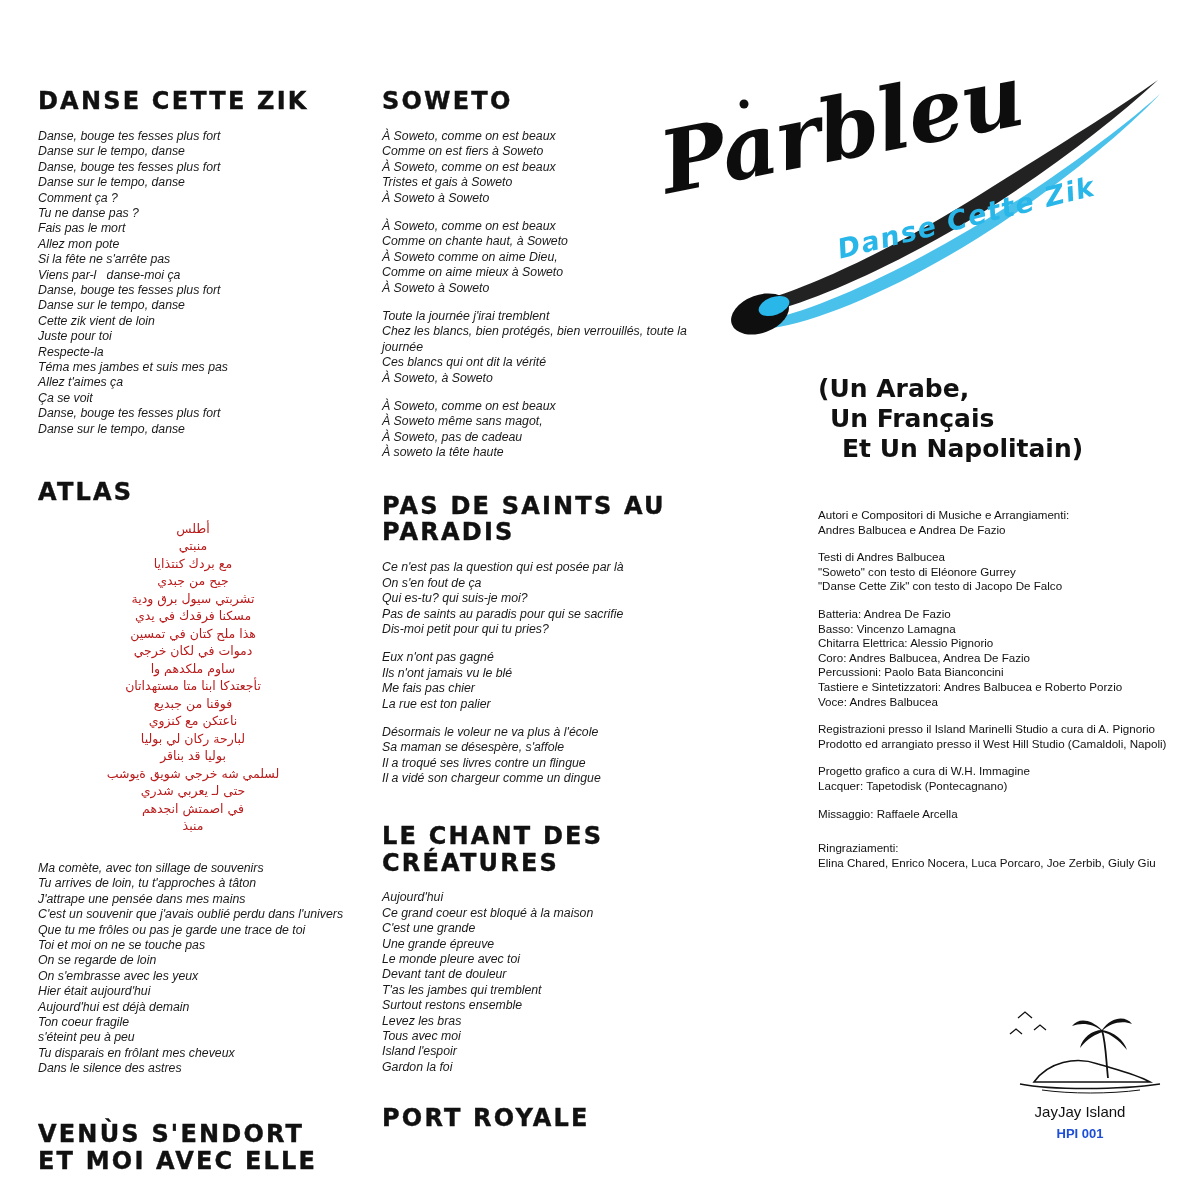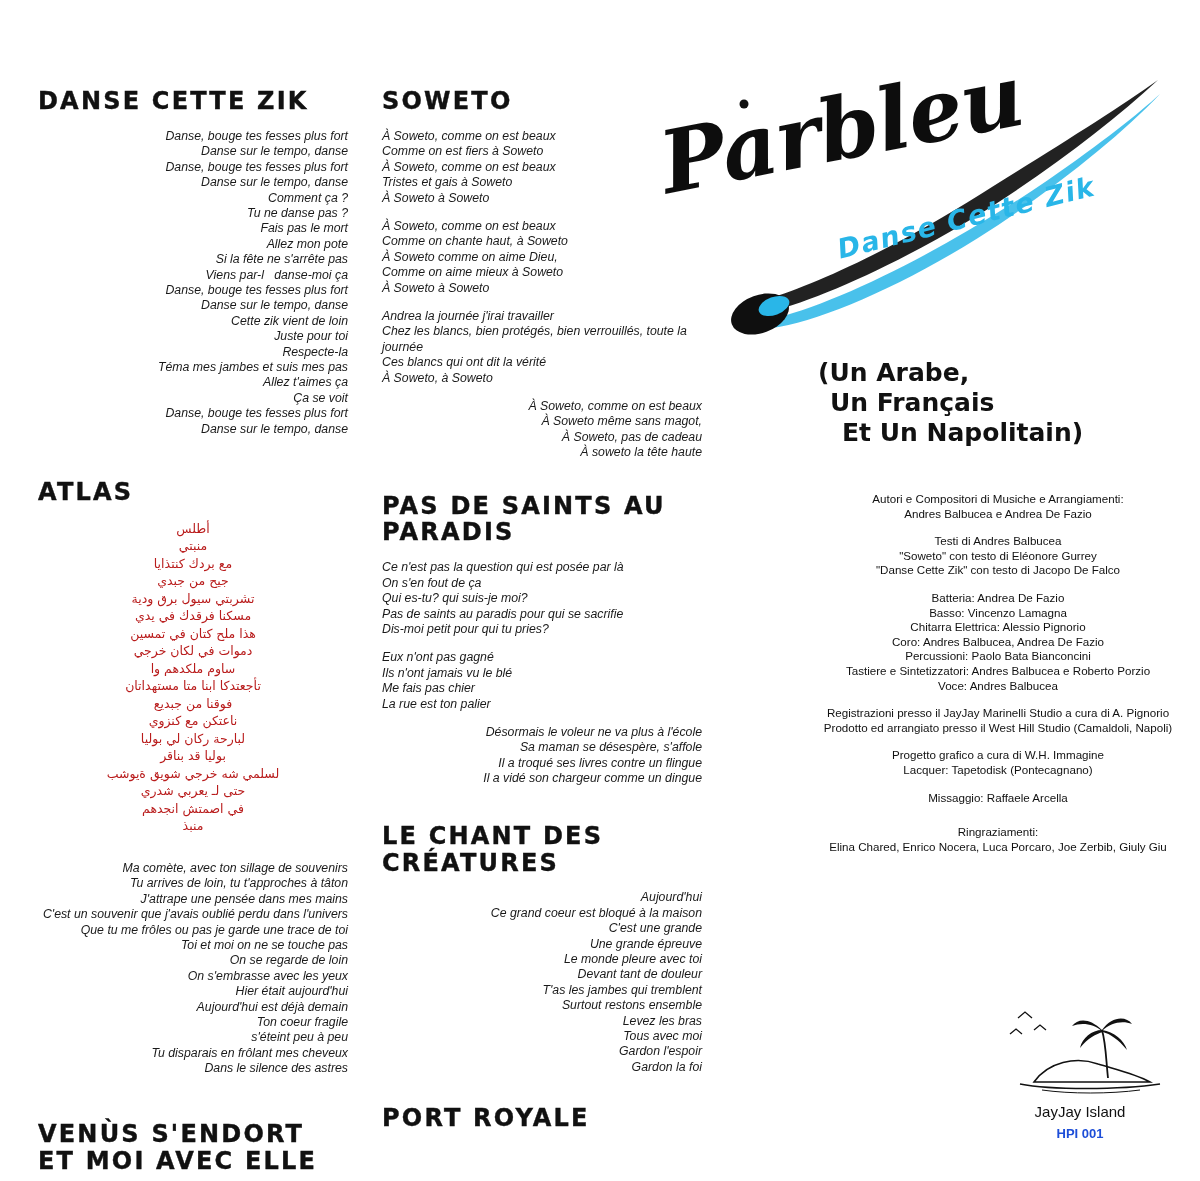--- a/index.html
+++ b/index.html
@@ -46,21 +46,21 @@
 
   .lyrics {
     font-family: "Liberation Sans", sans-serif;
     font-style: italic;
     font-size: 12.3px;
     line-height: 15.4px;
     color: #1a1a1a;
     margin: 0;
   }
   .lyrics .stanza { margin: 0 0 13px 0; }
-  .lyrics .stanza:last-child { margin-bottom: 0; text-align: right; }
+  .lyrics .stanza:last-child { margin-bottom: 0; }
   .line { display: block; white-space: pre-wrap; }
 
   .block { margin-bottom: 30px; }
 
   
   .arabic {
     direction: rtl;
     text-align: center;
     font-family: "DejaVu Sans", sans-serif;
     font-size: 12.5px;
@@ -82,21 +82,21 @@
   .album-subtitle .l1 { display:block; }
   .album-subtitle .l2 { display:block; padding-left: 12px; }
   .album-subtitle .l3 { display:block; padding-left: 24px; }
 
   .credits {
     font-family: "Liberation Sans", sans-serif;
     font-size: 11.6px;
     line-height: 14.6px;
     color: #111;
   }
-  .credits .group { margin-bottom: 13px; text-align: center; }
+  .credits .group { margin-bottom: 13px; }
   .credits .group:last-child { margin-bottom: 0; }
   .credits .line { display:block; white-space: pre-wrap; }
 
   
   .logo-wrap {
     position: absolute;
     left: 648px;
     top: 52px;
     width: 520px;
     height: 300px;
@@ -247,21 +247,21 @@
           <span class="line">À Soweto à Soweto</span>
         </div>
         <div class="stanza">
           <span class="line">À Soweto, comme on est beaux</span>
           <span class="line">Comme on chante haut, à Soweto</span>
           <span class="line">À Soweto comme on aime Dieu,</span>
           <span class="line">Comme on aime mieux à Soweto</span>
           <span class="line">À Soweto à Soweto</span>
         </div>
         <div class="stanza">
-          <span class="line">Andrea la journée j'irai travailler</span>
+          <span class="line">Toute la journée j'irai tremblent</span>
           <span class="line">Chez les blancs, bien protégés, bien verrouillés, toute la journée</span>
           <span class="line">Ces blancs qui ont dit la vérité</span>
           <span class="line">À Soweto, à Soweto</span>
         </div>
         <div class="stanza">
           <span class="line">À Soweto, comme on est beaux</span>
           <span class="line">À Soweto même sans magot,</span>
           <span class="line">À Soweto, pas de cadeau</span>
           <span class="line">À soweto la tête haute</span>
         </div>
@@ -300,21 +300,21 @@
           <span class="line">Aujourd'hui</span>
           <span class="line">Ce grand coeur est bloqué à la maison</span>
           <span class="line">C'est une grande</span>
           <span class="line">Une grande épreuve</span>
           <span class="line">Le monde pleure avec toi</span>
           <span class="line">Devant tant de douleur</span>
           <span class="line">T'as les jambes qui tremblent</span>
           <span class="line">Surtout restons ensemble</span>
           <span class="line">Levez les bras</span>
           <span class="line">Tous avec moi</span>
-          <span class="line">Gardon l'espoir</span>
+          <span class="line">Island l'espoir</span>
           <span class="line">Gardon la foi</span>
         </div>
       </div>
     </div>
 
     <div class="block" style="margin-top:28px;">
       <h2 class="song-title">PORT ROYALE</h2>
     </div>
 
   </div>
@@ -329,21 +329,21 @@
 
       <ellipse cx="112" cy="262" rx="30" ry="19" fill="#0f0f0f" transform="rotate(-20 112 262)"></ellipse>
       <ellipse cx="126" cy="254" rx="16" ry="9" fill="#29b6e8" transform="rotate(-20 126 254)"></ellipse>
 
       <circle cx="96" cy="52" r="4.5" fill="#0f0f0f"></circle>
     </svg>
     <div class="logo-script">Parbleu</div>
     <div class="logo-sub">Danse  Cette  Zik</div>
   </div>
 
-  <div class="col col-right" style="top:358px;">
+  <div class="col col-right" style="top:374px;">
 
     <div class="album-subtitle">
       <span class="l1">(Un Arabe,</span>
       <span class="l2">Un Français</span>
       <span class="l3">Et Un Napolitain)</span>
     </div>
 
     <div class="credits" style="margin-top:44px;">
       <div class="group">
         <span class="line">Autori e Compositori di Musiche e Arrangiamenti:</span>
@@ -357,21 +357,21 @@
       <div class="group">
         <span class="line">Batteria: Andrea De Fazio</span>
         <span class="line">Basso: Vincenzo Lamagna</span>
         <span class="line">Chitarra Elettrica: Alessio Pignorio</span>
         <span class="line">Coro: Andres Balbucea, Andrea De Fazio</span>
         <span class="line">Percussioni: Paolo Bata Bianconcini</span>
         <span class="line">Tastiere e Sintetizzatori: Andres Balbucea e Roberto Porzio</span>
         <span class="line">Voce: Andres Balbucea</span>
       </div>
       <div class="group">
-        <span class="line">Registrazioni presso il JayJay Marinelli Studio a cura di A. Pignorio</span>
+        <span class="line">Registrazioni presso il Island Marinelli Studio a cura di A. Pignorio</span>
         <span class="line">Prodotto ed arrangiato presso il West Hill Studio (Camaldoli, Napoli)</span>
       </div>
       <div class="group">
         <span class="line">Progetto grafico a cura di W.H. Immagine</span>
         <span class="line">Lacquer: Tapetodisk (Pontecagnano)</span>
       </div>
       <div class="group">
         <span class="line">Missaggio: Raffaele Arcella</span>
       </div>
       <div class="group" style="margin-top:20px;">

